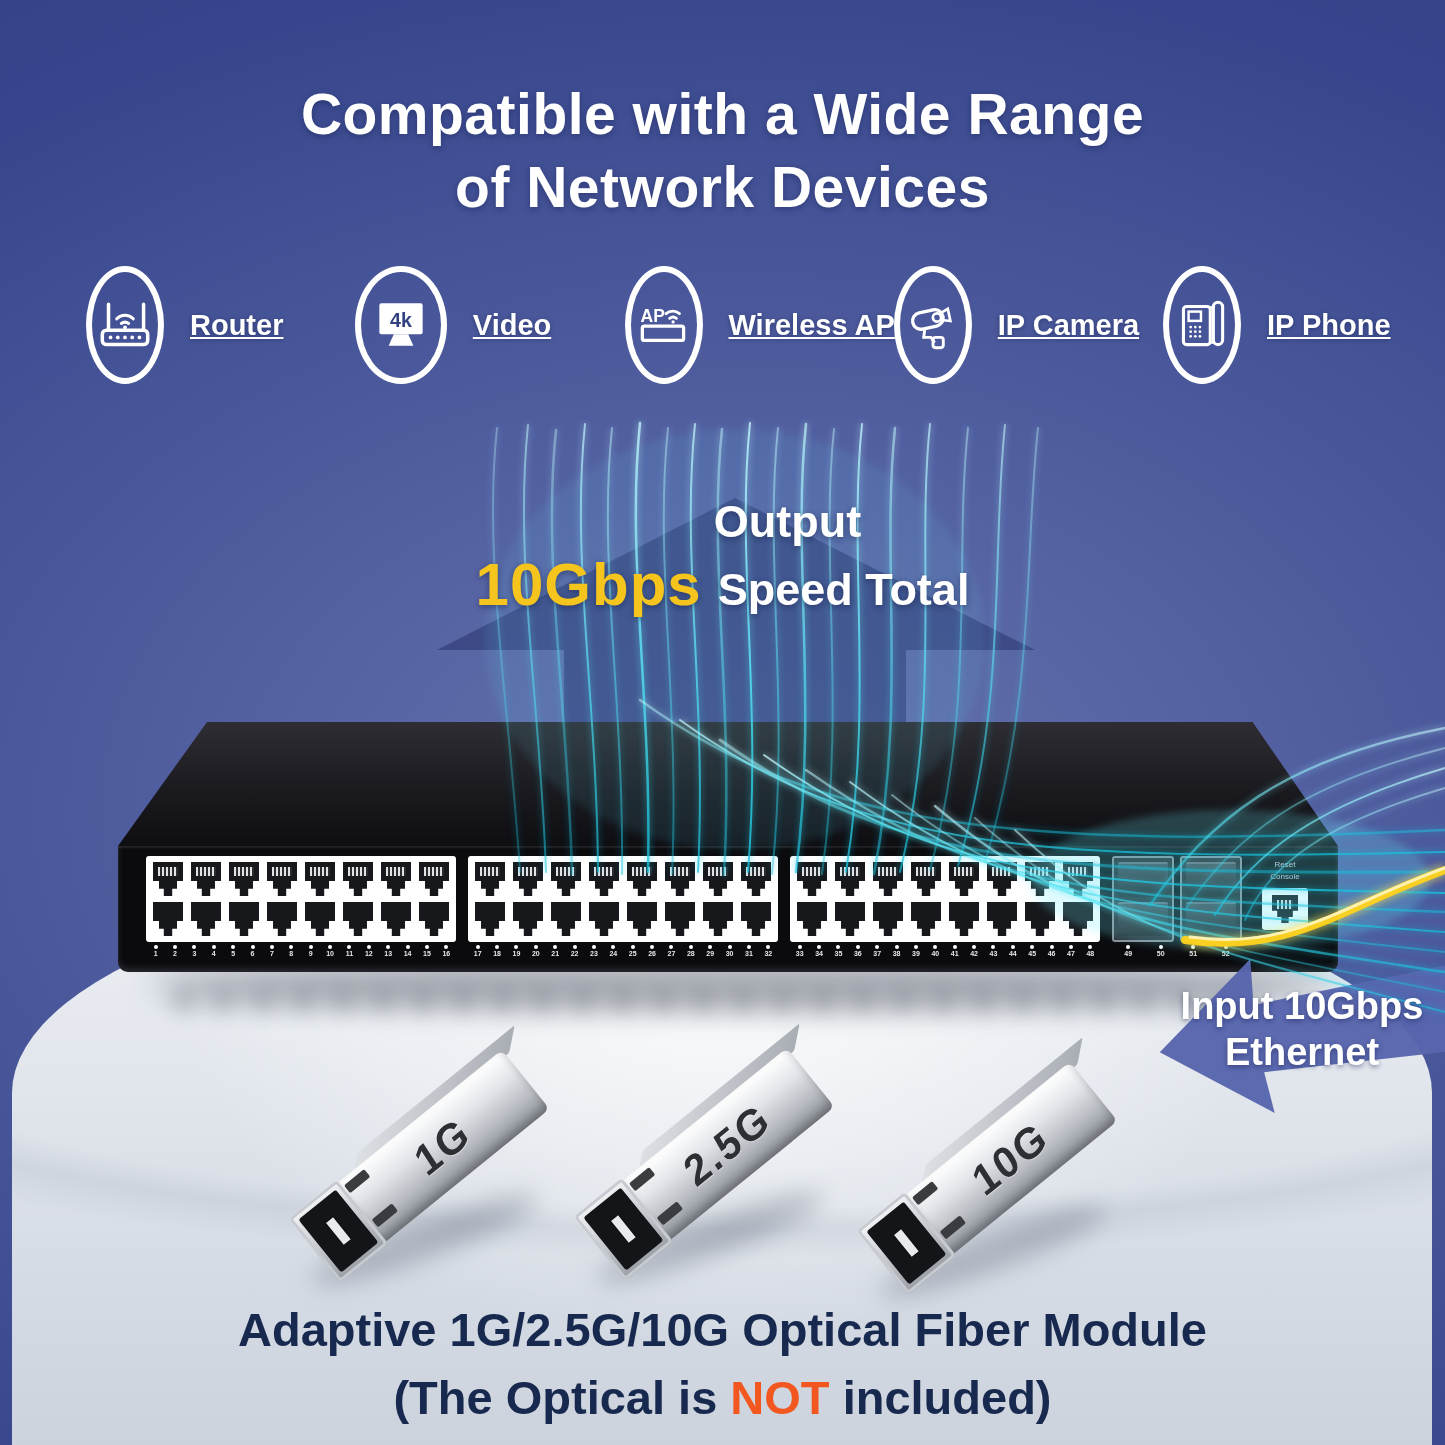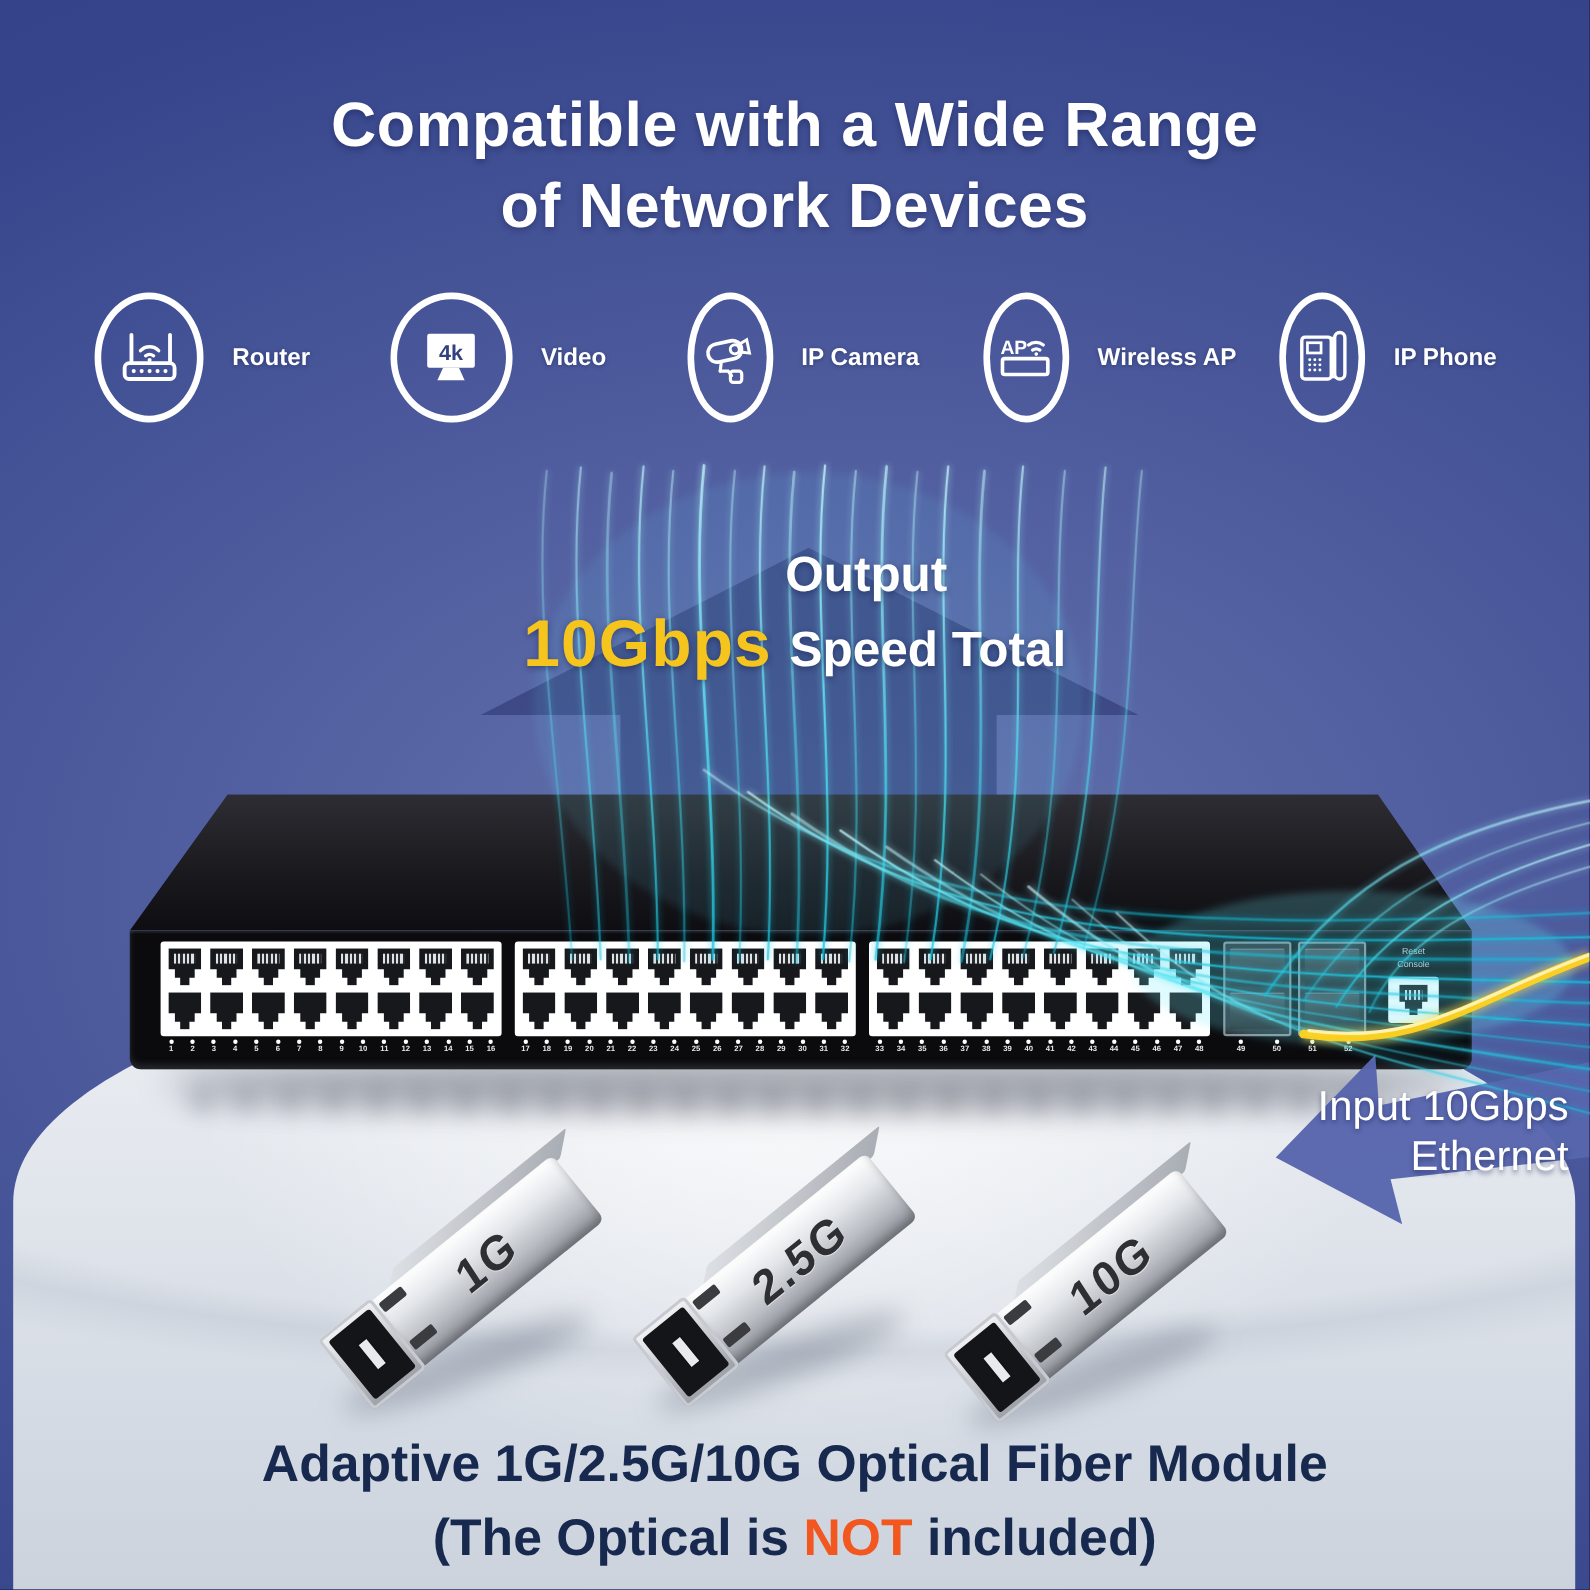--- a/index.html
+++ b/index.html
@@ -10,22 +10,22 @@
   
   .title{position:absolute;top:78px;width:100%;text-align:center;color:#fff;
          font-weight:bold;font-size:57px;line-height:1.28;z-index:2;letter-spacing:.5px;
          text-shadow:0 2px 6px rgba(10,18,60,.35);}
   
   .devices{position:absolute;top:266px;left:86px;right:86px;display:flex;
            justify-content:space-between;z-index:2;}
   .device{width:196px;display:flex;flex-direction:row;align-items:center;gap:26px;}
   .device-circle{width:112px;height:118px;border:6px solid #fff;border-radius:50%;
                  display:flex;align-items:center;justify-content:center;}
-  .device-label{font-size:22px;color:#fff;font-weight:bold;white-space:nowrap;
-                text-shadow:0 1px 4px rgba(10,18,60,.4);}
+  .device-label{font-size:29px;color:#fff;font-weight:bold;white-space:nowrap;
+                text-shadow:0 1px 4px rgba(10,18,60,.4);text-decoration:underline;}
   .device svg{display:block;}
   
   .up-arrow-svg{position:absolute;inset:0;z-index:3;pointer-events:none;}
   .output-text{position:absolute;top:496px;left:50%;transform:translateX(-50%);
                text-align:center;z-index:8;text-shadow:0 2px 6px rgba(10,18,60,.45);}
   .ot-line1{font-size:45px;color:#fff;font-weight:bold;margin-left:130px;}
   .ot-line2{display:flex;align-items:baseline;gap:16px;margin-top:2px;}
   .ot-speed{font-size:60px;color:#f6c51d;font-weight:bold;letter-spacing:1px;}
   .ot-suffix{font-size:45px;color:#fff;font-weight:bold;}
   
@@ -70,22 +70,22 @@
             border-top:2px solid #6a6f77;}
   .sfp-nums{width:130px;grid-template-columns:repeat(4,1fr);}
   .console-area{display:flex;flex-direction:column;align-items:center;gap:3px;padding-top:4px;width:66px;}
   .mini-label{font-size:8px;color:#c3c8cf;line-height:9px;}
   .console-port{width:46px;height:42px;background:#fff;border-radius:3px;margin-top:4px;
                 display:flex;align-items:center;justify-content:center;}
   .console-port .jack{width:26px;height:28px;}
   
   .streams-svg{position:absolute;inset:0;z-index:7;pointer-events:none;}
   
-  .input-text{position:absolute;top:984px;left:1178px;width:248px;text-align:right;z-index:9;
-              color:#fff;font-weight:normal;font-size:38px;line-height:1.2;
+  .input-text{position:absolute;top:984px;left:1178px;width:248px;text-align:center;z-index:9;
+              color:#fff;font-weight:bold;font-size:38px;line-height:1.2;
               text-shadow:0 2px 5px rgba(20,30,80,.5);}
   
   .m-shadow{position:absolute;width:240px;height:36px;border-radius:50%;z-index:9;
             background:rgba(70,80,100,.32);filter:blur(12px);transform:rotate(-20deg);}
   .sfp-module{position:absolute;width:272px;height:76px;transform:rotate(-39deg);z-index:10;}
   .m-top{position:absolute;left:74px;right:-4px;top:-11px;height:18px;
          background:linear-gradient(90deg,#dcdfe3,#a9adb4);
          transform:skewX(-50deg);transform-origin:bottom left;border-radius:2px;}
   .m-body{position:absolute;left:58px;top:0;right:0;bottom:0;border-radius:3px 7px 7px 3px;
           background:linear-gradient(180deg,#ffffff 0%,#e3e6ea 34%,#b9bdc3 70%,#888c93 100%);
@@ -141,43 +141,43 @@
           <rect x="11" y="11" width="42" height="30" rx="2" fill="#fff"></rect>
           <text x="32" y="34" text-anchor="middle" font-size="19" font-weight="bold" fill="#33417f" font-family="Liberation Sans, sans-serif">4k</text>
           <path d="M25 41 h14 l5 11 h-24 z" fill="#fff"></path>
         </svg>
       </div>
       <div class="device-label">Video</div>
     </div>
     <div class="device">
       <div class="device-circle">
         <svg width="66" height="66" viewBox="0 0 64 64" fill="none" stroke="#fff" stroke-width="3.2" stroke-linecap="round">
+          <text x="21" y="29" text-anchor="middle" font-size="17" font-weight="bold" fill="#fff" stroke="none" font-family="Liberation Sans, sans-serif">AP</text>
+          <path d="M34 21 a10 10 0 0 1 13 0" stroke-width="2.8"></path>
+          <path d="M37.5 25.5 a5.5 5.5 0 0 1 6.5 0" stroke-width="2.8"></path>
+          <circle cx="40.8" cy="29" r="1.6" fill="#fff" stroke="none"></circle>
+          <rect x="11" y="33" width="40" height="14" rx="2"></rect>
+        </svg>
+      </div>
+      <div class="device-label">Wireless AP</div>
+    </div>
+    <div class="device">
+      <div class="device-circle">
+        <svg width="66" height="66" viewBox="0 0 64 64" fill="none" stroke="#fff" stroke-width="3.2" stroke-linecap="round">
           <g transform="rotate(-12 30 26)">
             <rect x="12" y="18" width="30" height="16" rx="8"></rect>
             <circle cx="36" cy="26" r="4" stroke-width="2.6"></circle>
             <path d="M42 22 l6 -2 v12 l-6 -2" stroke-width="2.6"></path>
           </g>
           <path d="M24 36 l-1 8" stroke-width="2.8"></path>
           <path d="M23 44 h7 l3 4" stroke-width="2.8"></path>
           <rect x="32" y="44" width="10" height="10" rx="2.5" stroke-width="2.8"></rect>
         </svg>
       </div>
       <div class="device-label">IP Camera</div>
-    </div>
-    <div class="device">
-      <div class="device-circle">
-        <svg width="66" height="66" viewBox="0 0 64 64" fill="none" stroke="#fff" stroke-width="3.2" stroke-linecap="round">
-          <text x="21" y="29" text-anchor="middle" font-size="17" font-weight="bold" fill="#fff" stroke="none" font-family="Liberation Sans, sans-serif">AP</text>
-          <path d="M34 21 a10 10 0 0 1 13 0" stroke-width="2.8"></path>
-          <path d="M37.5 25.5 a5.5 5.5 0 0 1 6.5 0" stroke-width="2.8"></path>
-          <circle cx="40.8" cy="29" r="1.6" fill="#fff" stroke="none"></circle>
-          <rect x="11" y="33" width="40" height="14" rx="2"></rect>
-        </svg>
-      </div>
-      <div class="device-label">Wireless AP</div>
     </div>
     <div class="device">
       <div class="device-circle">
         <svg width="66" height="66" viewBox="0 0 64 64" fill="none" stroke="#fff" stroke-width="3" stroke-linecap="round">
           <rect x="14" y="14" width="26" height="37" rx="3"></rect>
           <rect x="19" y="19" width="12" height="9" stroke-width="2.4"></rect>
           <circle cx="21" cy="34" r="1.3" fill="#fff" stroke="none"></circle>
             <circle cx="25.5" cy="34" r="1.3" fill="#fff" stroke="none"></circle>
             <circle cx="30" cy="34" r="1.3" fill="#fff" stroke="none"></circle>
           <circle cx="21" cy="38.5" r="1.3" fill="#fff" stroke="none"></circle>

